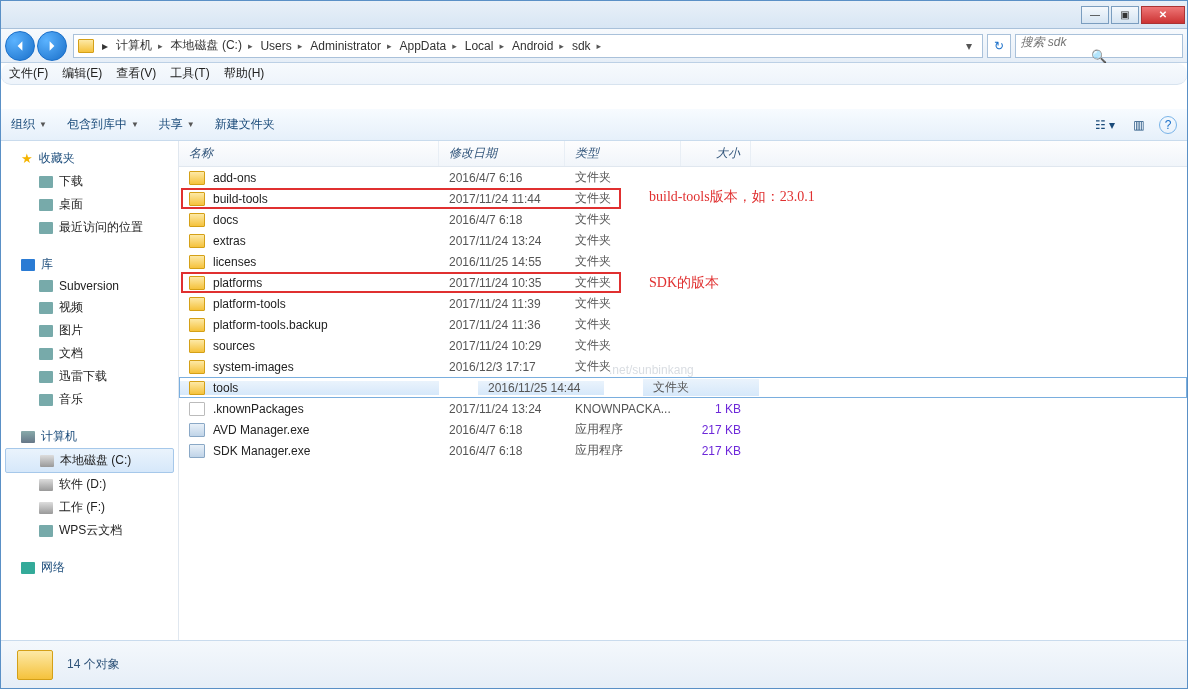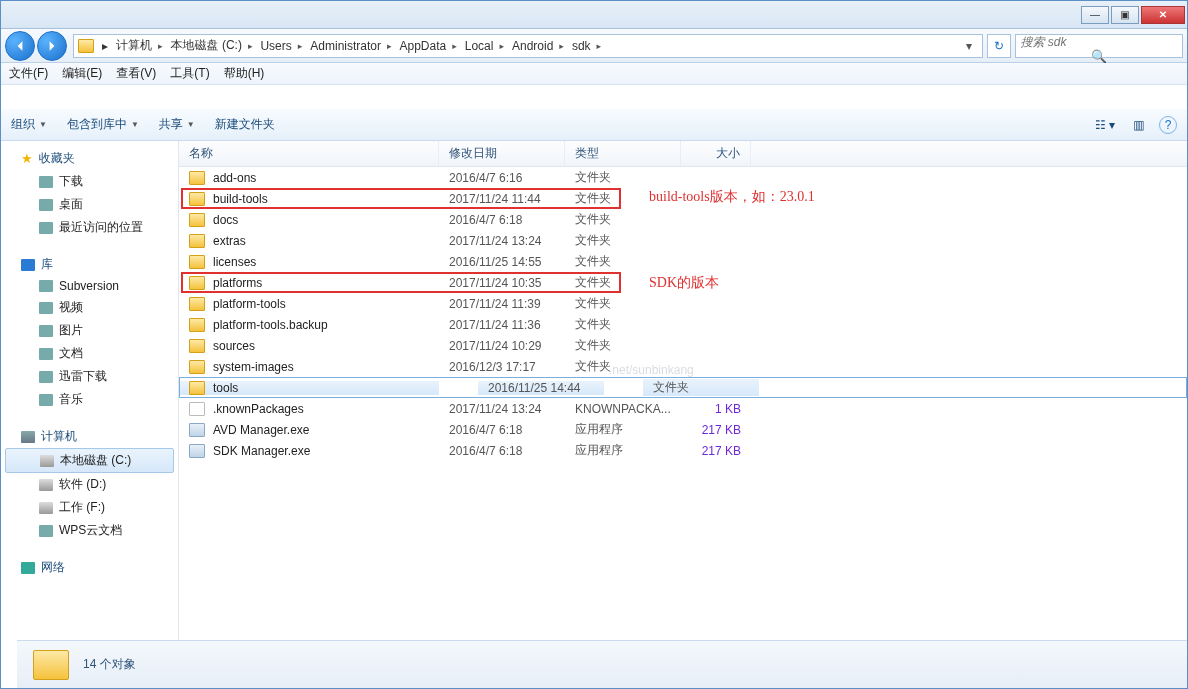--- a/index.html
+++ b/index.html
@@ -20,21 +20,21 @@
 .folder-icon-small { width: 16px; height: 14px; background: linear-gradient(#fde9a6,#f5c23c); border: 1px solid #d4a017; border-radius: 1px; margin-right: 4px; flex-shrink: 0; }
 .crumb { display: flex; align-items: center; color: #333; padding: 0 4px; cursor: pointer; white-space: nowrap; }
 .crumb .arrow { margin-left: 6px; font-size: 9px; color: #555; }
 .breadcrumb-dd { margin-left: auto; padding: 0 6px; color: #555; cursor: pointer; }
 .refresh-btn { width: 24px; height: 24px; border: 1px solid #a9c1da; background: #fff; display: flex; align-items: center; justify-content: center; color: #1a6fc9; cursor: pointer; }
 .searchbox { width: 168px; height: 24px; background: #fff; border: 1px solid #a9c1da; margin-left: 4px; display: flex; align-items: center; padding: 0 6px; flex-direction: column; }
 .searchbox input { border: none; outline: none; flex: 1; color: #888; font-style: italic; }
 .searchbox .sicon { color: #1a6fc9; font-size: 13px; cursor: pointer; }
 
 
-.menubar { height: 22px; background: linear-gradient(#f7fafd,#eef4fb); border-bottom: 1px solid #d7e3ef; display: flex; align-items: center; padding: 0 8px; gap: 14px; }
+.menubar { height: 22px; background: linear-gradient(#f7fafd,#eef4fb); border-bottom: 1px solid #d7e3ef; display: flex; align-items: center; padding: 0 8px; gap: 14px; border-radius: 10px; }
 .menubar span { color: #222; cursor: pointer; }
 
 
 .toolbar { height: 32px; background: linear-gradient(#f7fbff,#e6f0fa); border-bottom: 1px solid #c9dbed; display: flex; align-items: center; padding: 0 10px; margin-top: 24px; }
 .tool-item { color: #1a4b7a; display: flex; align-items: center; gap: 4px; margin-right: 20px; cursor: pointer; }
 .tool-item .dd { font-size: 8px; color: #555; }
 .tool-spacer { flex: 1; }
 .tool-icon { width: 28px; height: 22px; display: flex; align-items: center; justify-content: center; color: #1a4b7a; cursor: pointer; margin-left: 6px; }
 
 
@@ -48,21 +48,21 @@
 .net-icon { width: 14px; height: 12px; background: #3a9; border-radius: 1px; margin-right: 6px; }
 .side-item { display: flex; align-items: center; padding: 3px 8px 3px 38px; color: #222; cursor: pointer; }
 .side-item.sel { background: linear-gradient(#eaf3fc,#d6e8fa); border: 1px solid #a6c8ea; border-radius: 2px; margin: 0 4px; padding-left: 34px; }
 .side-item .mini-icon { width: 14px; height: 12px; margin-right: 6px; flex-shrink: 0; }
 .drive-icon { background: linear-gradient(#ddd,#999); border-radius: 1px; }
 .generic-icon { background: #7aa; border-radius: 1px; }
 
 
 .content { flex: 1; display: flex; flex-direction: column; position: relative; }
 .columns { height: 26px; background: linear-gradient(#fdfdfe,#f1f5fa); border-bottom: 1px solid #e0e7ef; display: flex; align-items: center; color: #30547a; }
-.col { padding: 0 10px; border-right: 1px solid #e8eef5; height: 100%; display: flex; align-items: center; cursor: pointer; }
+.col { padding: 0 10px; border-right: 1px solid #e8eef5; height: 100%; display: flex; align-items: center; cursor: pointer; font-style: italic; }
 .col.name { width: 260px; }
 .col.date { width: 126px; }
 .col.type { width: 116px; }
 .col.size { width: 70px; justify-content: flex-end; }
 
 .filelist { flex: 1; overflow: auto; position: relative; }
 .row { height: 21px; display: flex; align-items: center; color: #222; cursor: pointer; }
 .row .cell-name { width: 260px; padding-left: 10px; display: flex; align-items: center; }
 .row .cell-date { width: 126px; padding-left: 10px; color: #555; }
 .row .cell-type { width: 116px; padding-left: 10px; color: #555; }
@@ -75,21 +75,21 @@
 .row.selected .cell-date,
 .row.selected .cell-type,
 .row.selected .cell-size { background: linear-gradient(#eaf3fc,#d6e8fa); }
 .row.selected { outline: 1px solid #7aaede; outline-offset: -1px; gap: 39px; }
 
 .redbox { position: absolute; border: 2px solid #e03030; pointer-events: none; z-index: 5; }
 .annot { position: absolute; color: #e03030; font-size: 14px; font-family: "SimSun", serif; z-index: 6; }
 .watermark { position: absolute; color: #d9dde2; font-size: 12px; z-index: 1; pointer-events: none; text-align: center; }
 
 
-.statusbar { height: 48px; background: linear-gradient(#f4f8fc,#e6eef7); border-top: 1px solid #c9dbed; display: flex; align-items: center; padding: 0 16px; gap: 14px; margin-left: 16px; }
+.statusbar { height: 48px; background: linear-gradient(#f4f8fc,#e6eef7); border-top: 1px solid #c9dbed; display: flex; align-items: center; padding: 0 16px; gap: 14px; }
 .big-folder { width: 36px; height: 30px; background: linear-gradient(#fde9a6,#f5c23c); border: 1px solid #d4a017; border-radius: 2px; }
 .status-text { color: #30547a; }
 </style>
 </head>
 <body>
 
 <div class="window">
 
   <div class="titlebar">
     <div class="btn">—</div>

